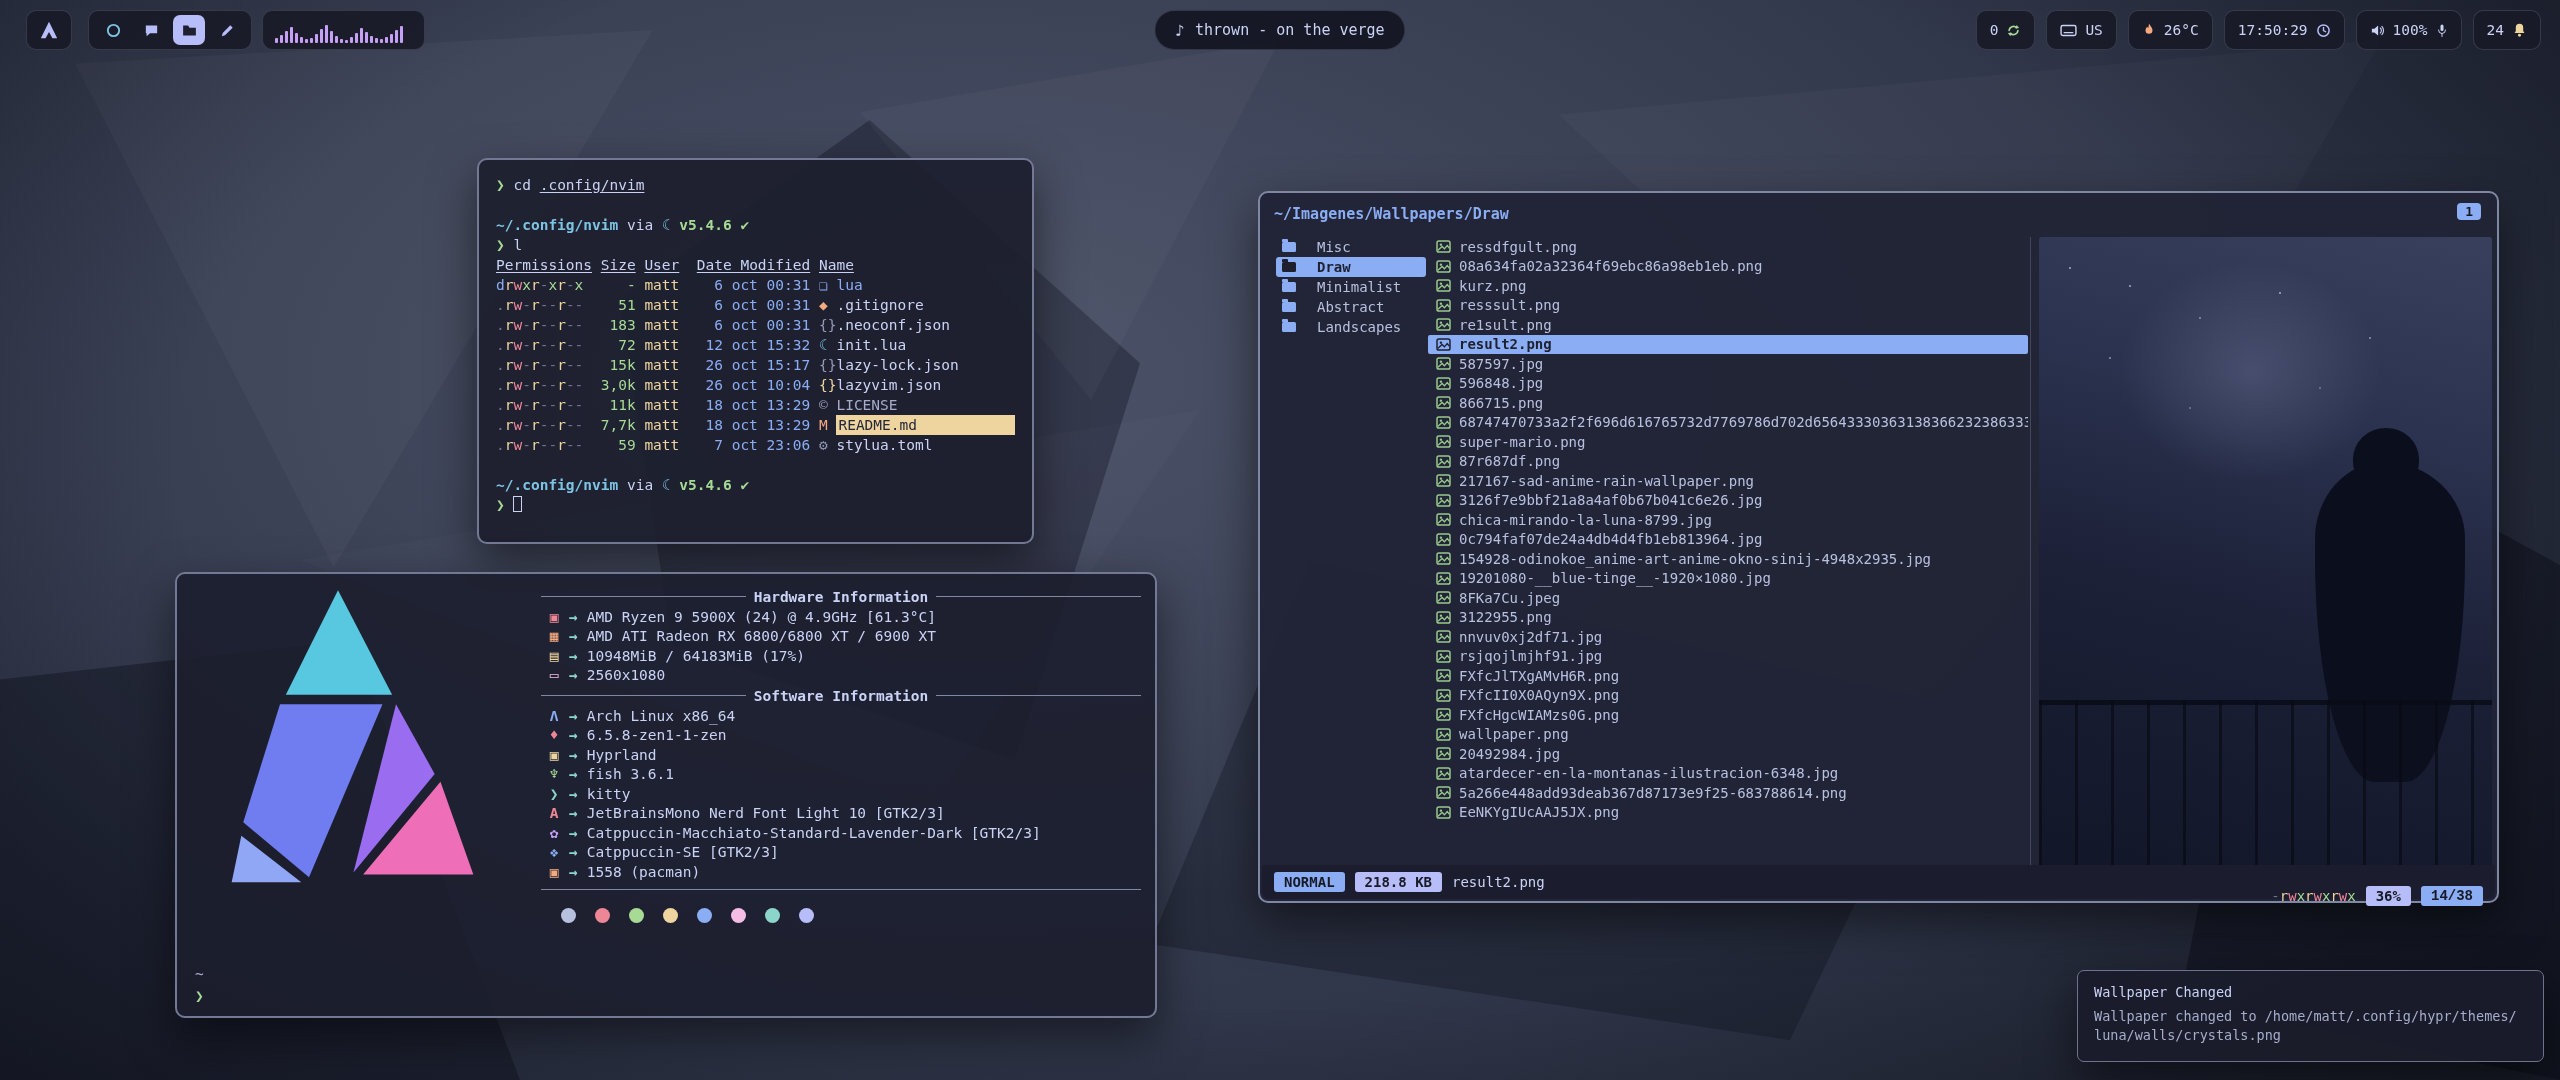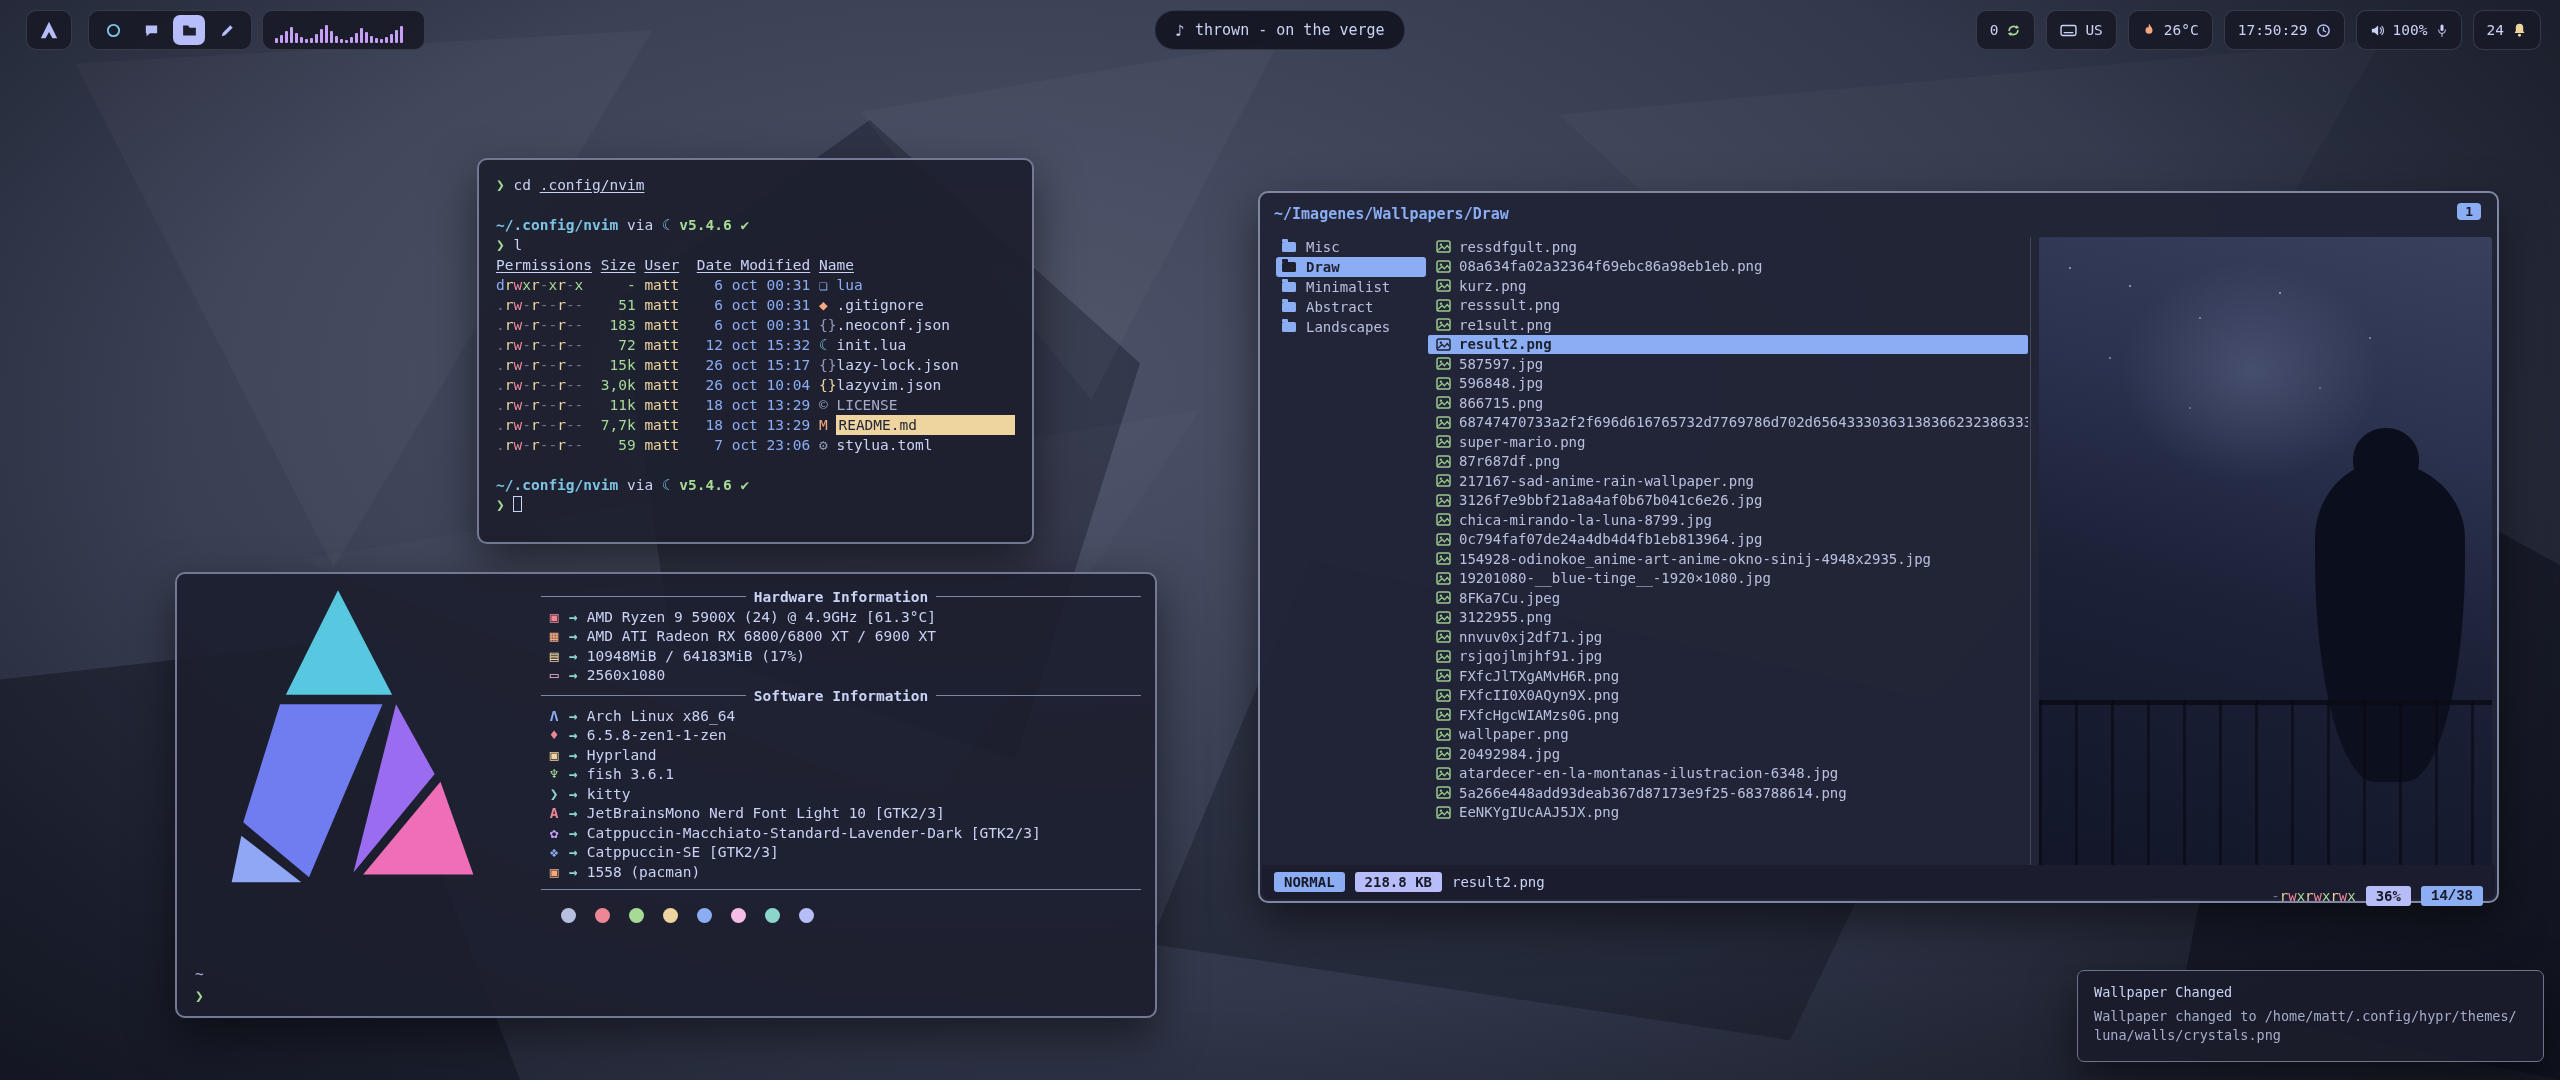--- a/index.html
+++ b/index.html
@@ -83,21 +83,21 @@
   .fetch-tilde { position:absolute; left:18px; top:392px; color:#a5adcb; }
   .fetch-prompt { position:absolute; left:18px; top:414px; color:#a6da95; font-weight:bold; }
 
   
   .fm { left:1258px; top:191px; width:1241px; height:712px; background:rgba(33,36,54,.97);
         border:2px solid #8087a2; font-size:14px; }
   .fm-path { position:absolute; left:14px; top:12px; font-size:15px; font-weight:bold; color:#8aadf4; }
   .fm-tab { position:absolute; right:16px; top:10px; background:#8aadf4; color:#181926;
             font-weight:bold; padding:1px 8px; border-radius:4px; font-size:13px; }
   .fm-sidebar { position:absolute; left:16px; top:44px; width:150px; }
-  .fm-folder { display:flex; align-items:center; gap:10px; height:20px; color:#b8c0e0;
+  .fm-folder { display:flex; align-items:center; gap:21px; height:20px; color:#b8c0e0;
                padding:0 6px; border-radius:3px; }
   .fm-folder.selected { background:#8aadf4; color:#1e2030; font-weight:bold; }
   .folder-icon { position:relative; width:14px; height:10px; border-radius:1.5px; background:#8aadf4; flex:none; }
   .folder-icon::before { content:""; position:absolute; top:-3px; left:0; width:6px; height:3px;
                          background:inherit; border-radius:1px 1px 0 0; }
   .fm-folder.selected .folder-icon { background:#1e2030; }
   .fm-list { position:absolute; left:168px; top:44px; width:600px; }
   .fm-file { display:flex; align-items:center; gap:8px; height:19.5px; color:#b8c0e0;
              padding:0 8px; border-radius:2px; white-space:nowrap; overflow:hidden; }
   .fm-file.selected { background:#8aadf4; color:#1e2030; font-weight:bold; }

